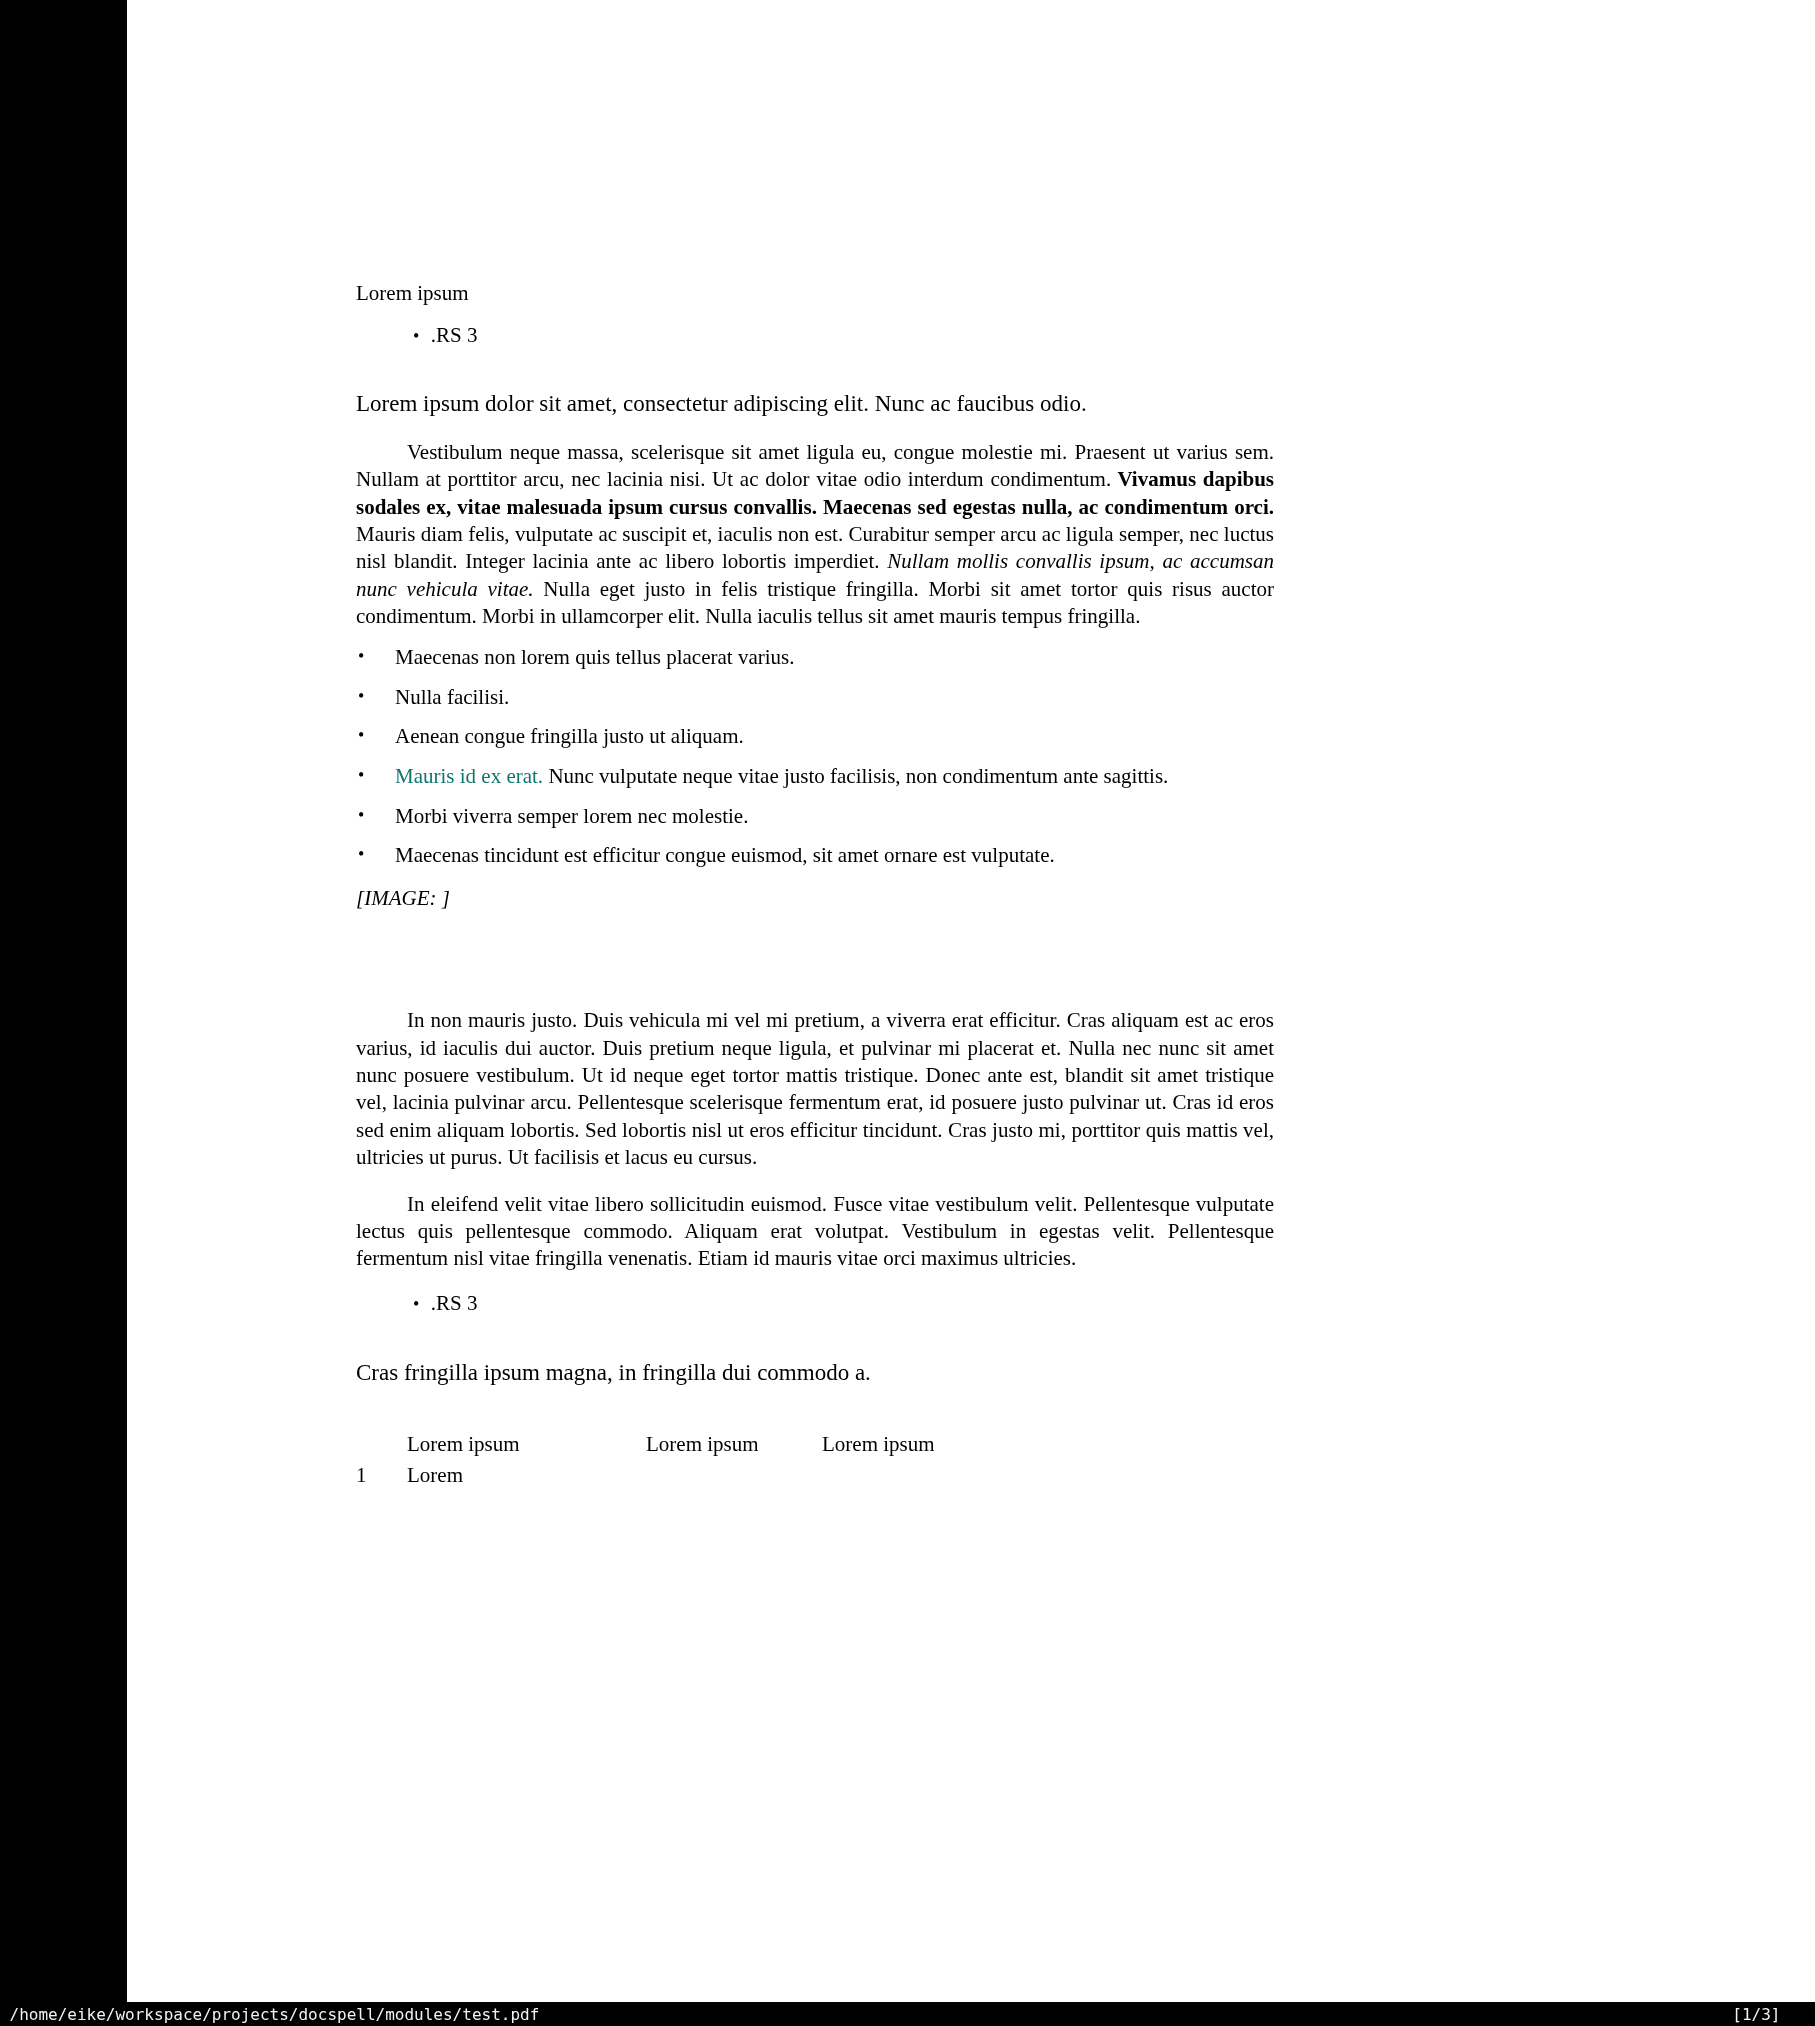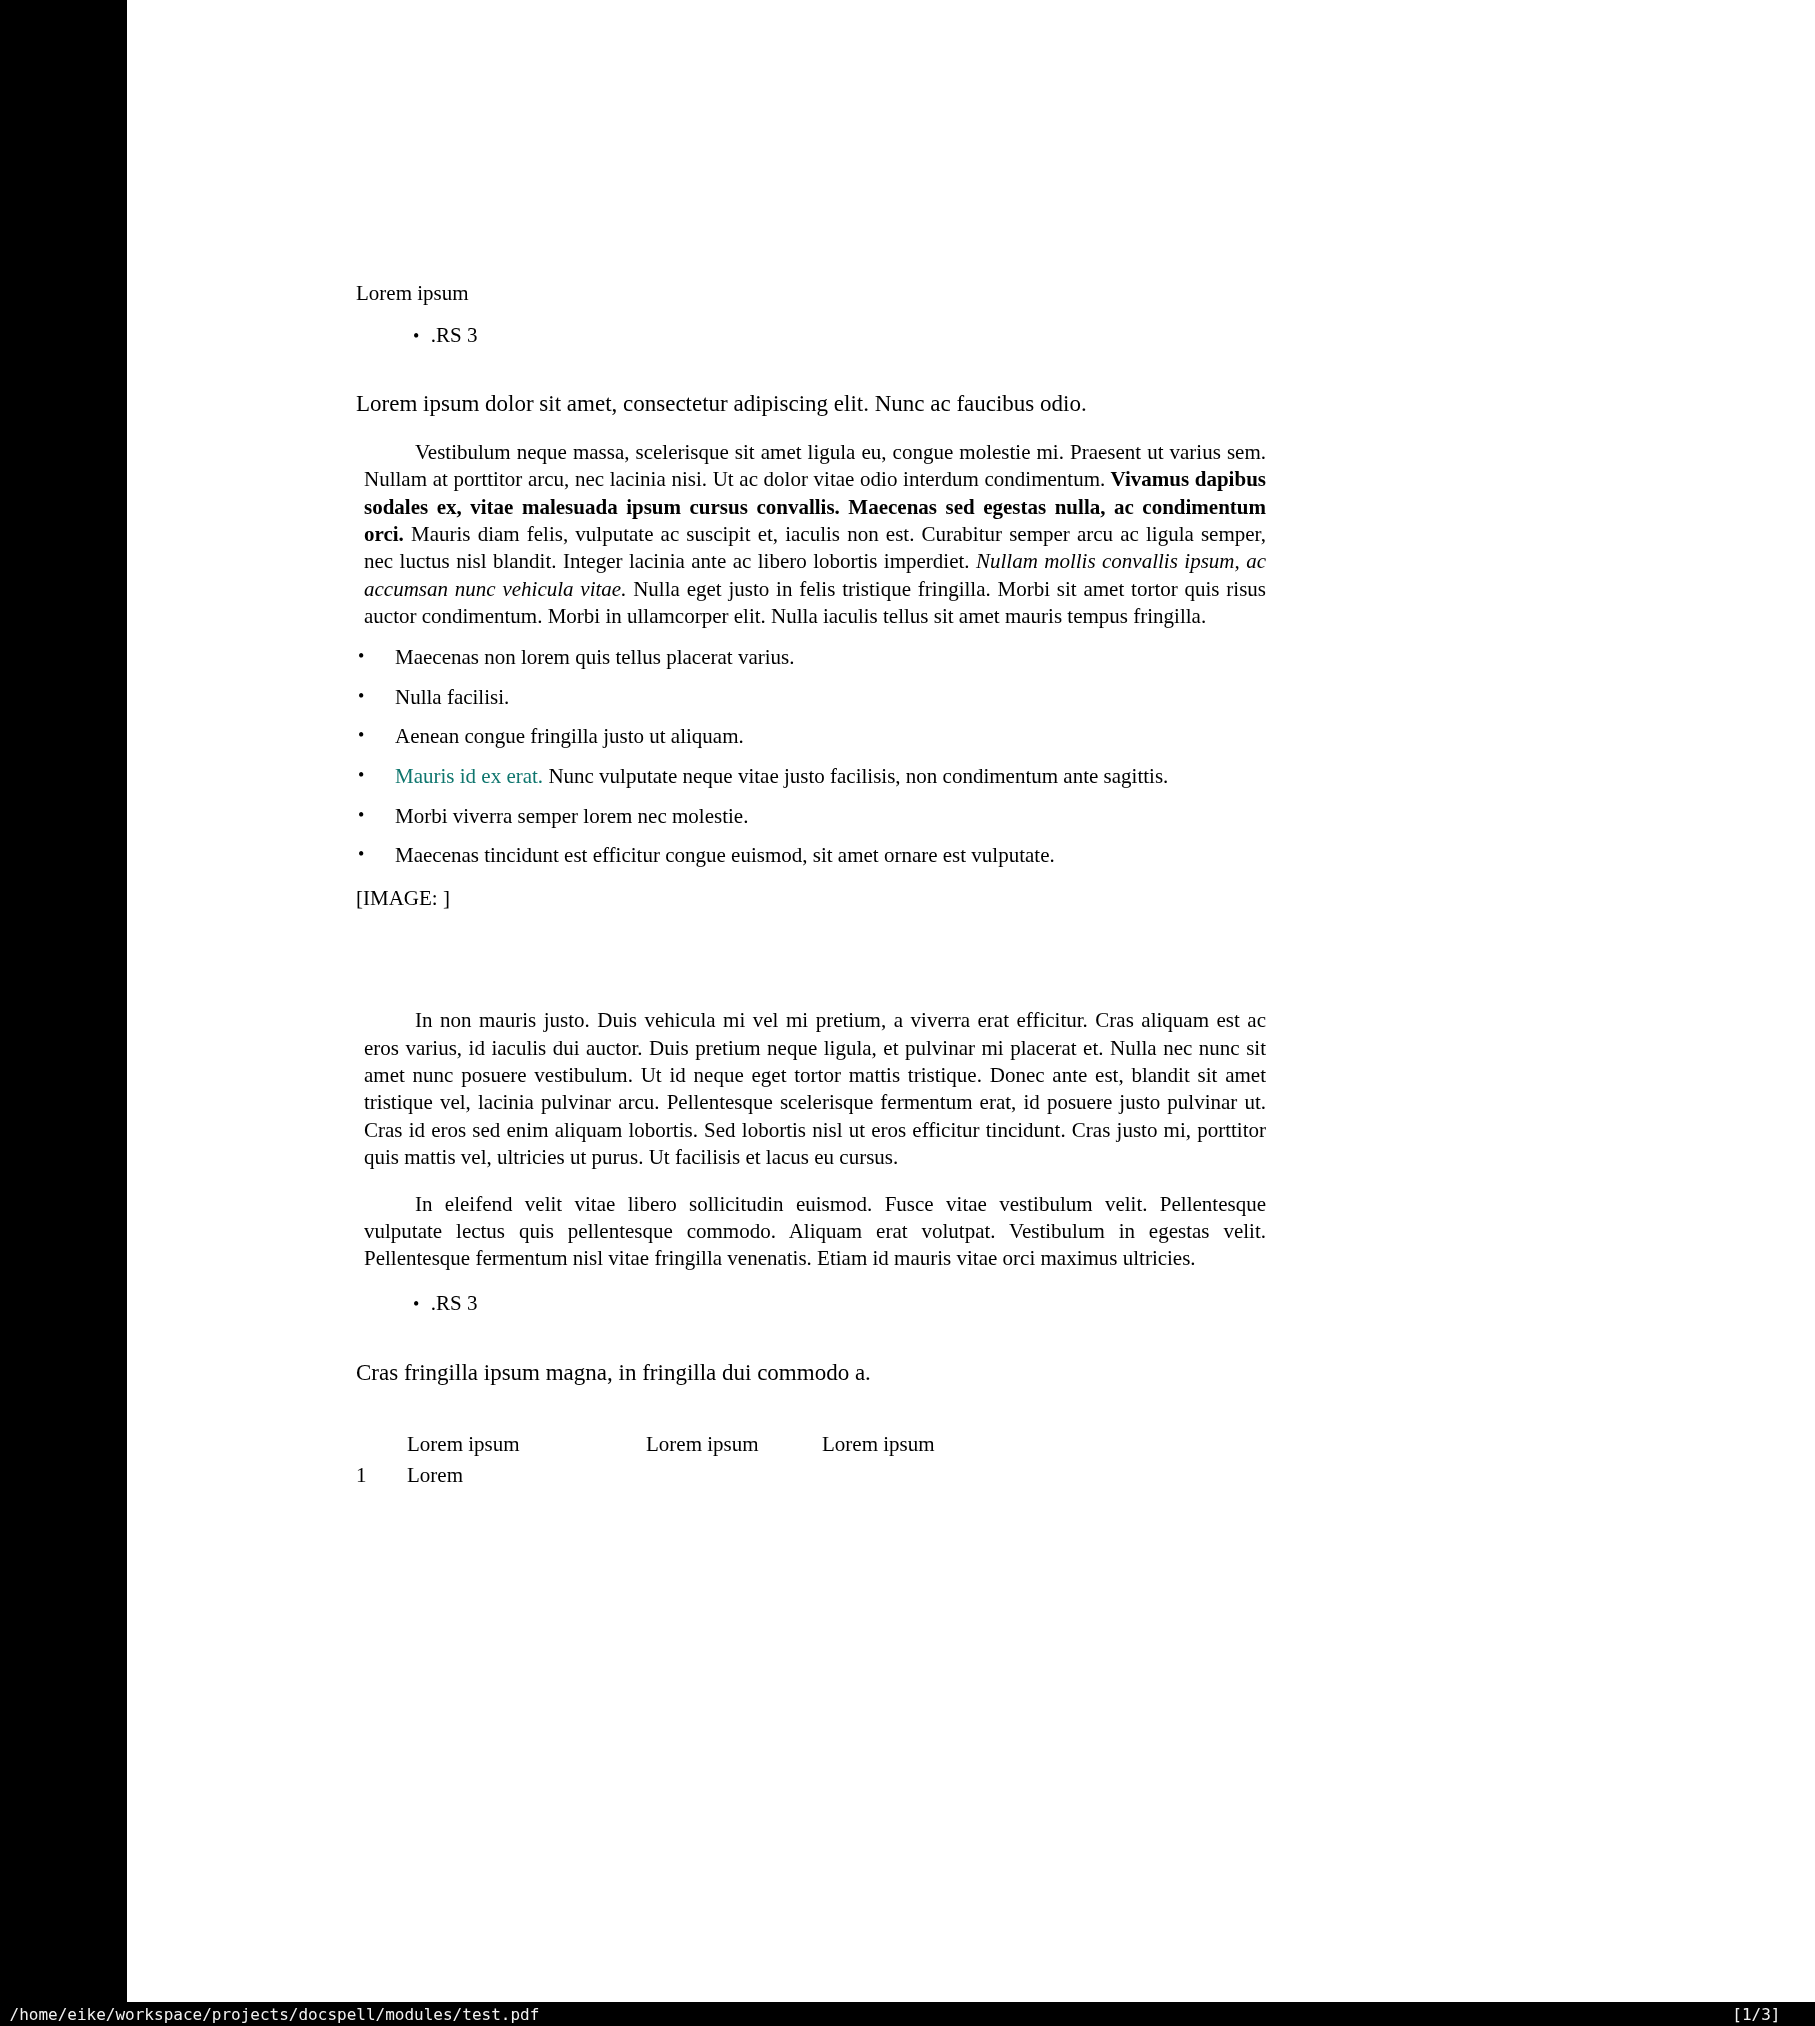--- a/index.html
+++ b/index.html
@@ -48,21 +48,21 @@
     font-size: 23px;
     line-height: 29px;
     font-weight: normal;
     margin: 38px 0 0 0;
     white-space: nowrap;
   }
   h2.doc-heading.second {
     margin-top: 40px;
   }
   p.para {
-    margin: 8px;
+    margin: 0;
     text-align: justify;
   }
   p.para.indent { text-indent: 51px; }
   p.p1 { margin-top: 21px; }
   p.p2 { margin-top: 17px; }
   p.p3 { margin-top: 95px; }
   p.p4 { margin-top: 19px; }
   .bold-span { font-weight: bold; }
   .italic-span { font-style: italic; }
   ul.doc-bullets {
@@ -81,20 +81,21 @@
     left: 1.9px;
     top: -0.9px;
     font-size: 18px;
   }
   .link-span {
     cursor: pointer;
   }
   .image-placeholder {
     margin-top: 15px;
     text-align: left;
+    font-style: italic;
   }
   .rs-item.second { margin-top: 17px; }
   .doc-table {
     margin-top: 42px;
     display: grid;
     grid-template-columns: 51px 239px 176px 1fr;
     line-height: 31px;
   }
   .doc-table .th { font-weight: normal; }
   .doc-table .cell-c1 {

